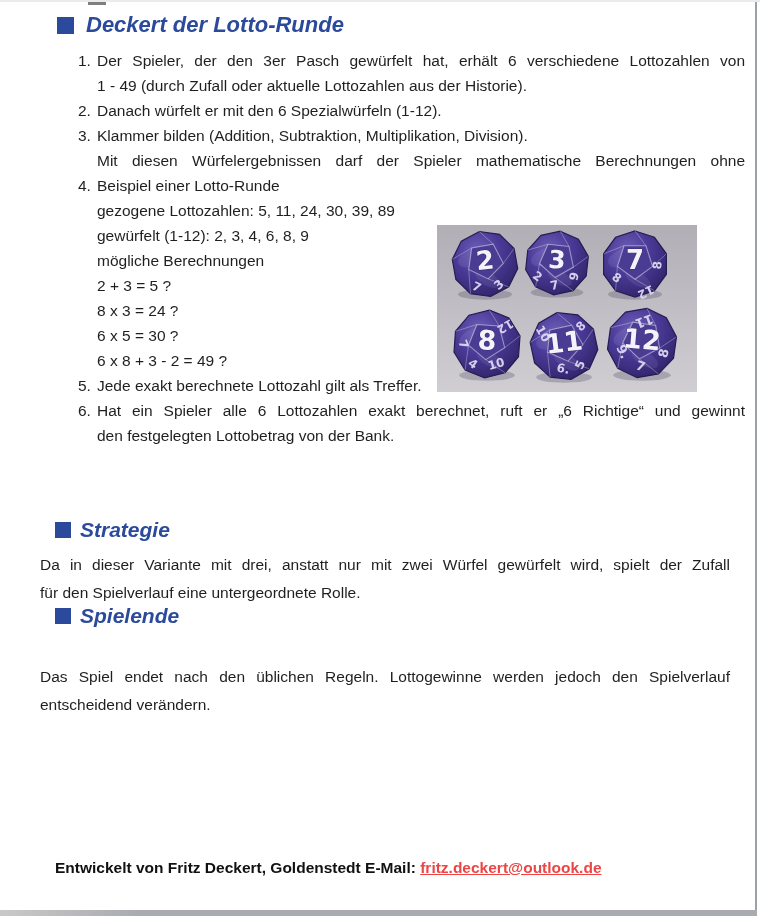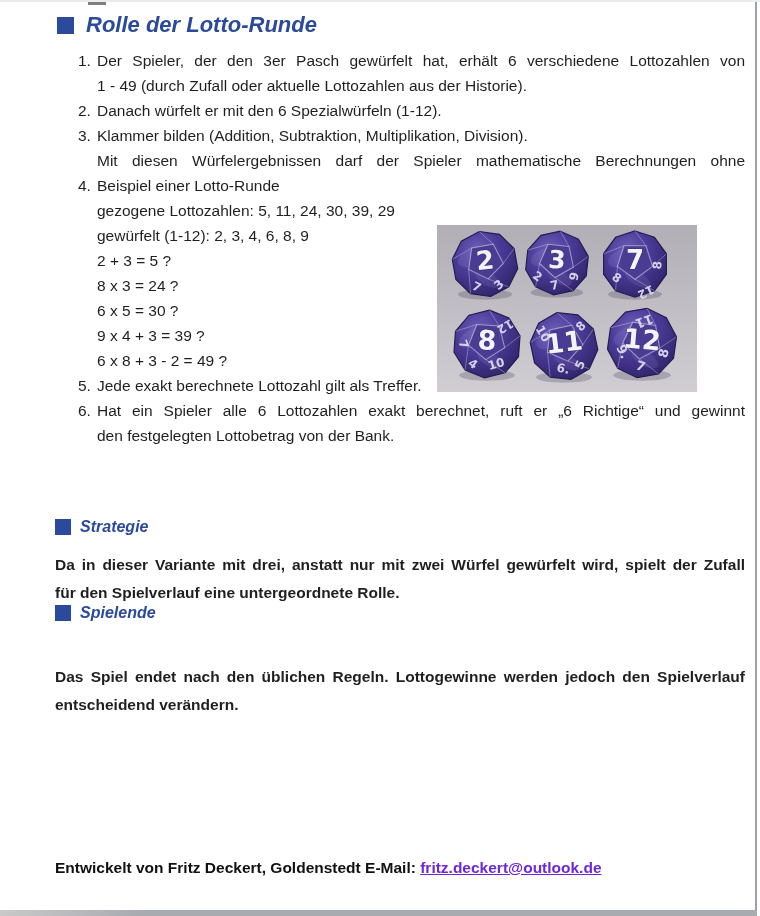--- a/index.html
+++ b/index.html
@@ -8,49 +8,49 @@
   .right-border{position:absolute;top:0;right:3px;width:2px;height:916px;background:#9ca1a7;}
   .bottom-bar{position:absolute;left:0;bottom:0;width:757px;height:8px;
               background:linear-gradient(90deg,#c9c9c9 0px,#a8abb0 140px,#a8abb0 100%);}
   .top-mark{position:absolute;left:88px;top:0;width:18px;height:3px;background:#7f7f7f;}
 
   .heading{position:absolute;display:flex;align-items:center;color:#2b4a9b;
            font-weight:bold;font-style:italic;white-space:nowrap;}
   .heading .sq{display:inline-block;background:#2b4a9b;flex:none;}
   .h-main{left:57px;top:10px;font-size:22px;}
   .h-main .sq{width:17px;height:17px;margin-right:12px;}
-  .h-sub{left:55px;font-size:16px;}
+  .h-sub{left:55px;font-size:21px;}
   .h-sub .sq{width:16px;height:16px;margin-right:9px;}
 
   .list{position:absolute;left:78px;top:46px;width:667px;font-size:15.5px;line-height:25px;}
   .li{display:flex;}
   .li .num{width:19px;flex:none;}
   .li .txt{flex:1;min-width:0;}
   .line{text-align:left;}
   .line.fill{text-align:justify;text-align-last:justify;}
   b{font-weight:normal;}
 
-  .body-p{position:absolute;left:55px;width:690px;font-size:15.5px;line-height:27.5px;font-weight:bold;}
+  .body-p{position:absolute;left:40px;width:690px;font-size:15.5px;line-height:27.5px;}
 
   .dice-photo{position:absolute;left:437px;top:223px;width:260px;height:167px;}
   .dice-photo svg{display:block;}
 
   .footer{position:absolute;left:55px;top:857px;font-size:15.5px;font-weight:bold;color:#111;}
-  .footer a{color:#6d28d9;text-decoration:underline;}
+  .footer a{color:#ef4444;text-decoration:underline;}
 </style>
 </head>
 <body>
 
 <div class="page">
 
   <div class="top-mark"></div>
 
   <div class="heading h-main">
     <span class="sq"></span>
-    <span>Rolle der Lotto-Runde</span>
+    <span>Deckert der Lotto-Runde</span>
   </div>
 
   <div class="list" id="rules-list">
       <div class="li">
         <span class="num">1.</span>
         <div class="txt">
           <div class="line fill"><span>Der Spieler, der den 3er Pasch gewürfelt hat, erhält 6 verschiedene Lottozahlen von</span></div>
           <div class="line"><span>1 - </span><b>49</b><span> (durch Zufall oder aktuelle Lottozahlen aus der Historie).</span></div>
         </div>
       </div>
@@ -64,26 +64,26 @@
         <span class="num">3.</span>
         <div class="txt">
           <div class="line"><span>Klammer bilden (Addition, Subtraktion, Multiplikation, Division).</span></div>
           <div class="line fill"><span>Mit diesen Würfelergebnissen darf der Spieler mathematische Berechnungen ohne</span></div>
         </div>
       </div>
       <div class="li">
         <span class="num">4.</span>
         <div class="txt">
           <div class="line"><span>Beispiel einer Lotto-Runde</span></div>
-          <div class="line"><span>gezogene Lottozahlen: 5, 11, 24, 30, 39, 29</span></div>
+          <div class="line"><span>gezogene Lottozahlen: 5, 11, 24, 30, 39, 89</span></div>
           <div class="line"><span>gewürfelt (1-12): 2, 3, 4, 6, 8, 9</span></div>
+          <div class="line"><span>mögliche Berechnungen</span></div>
           <div class="line"><span>2 + 3 = </span><b>5</b><span> ?</span></div>
           <div class="line"><span>8 x 3 = </span><b>24</b><span> ?</span></div>
           <div class="line"><span>6 x 5 = </span><b>30</b><span> ?</span></div>
-          <div class="line"><span>9 x 4 + 3 = 39 ?</span></div>
           <div class="line"><span>6 x 8 + 3 - 2 = </span><b>49</b><span> ?</span></div>
         </div>
       </div>
       <div class="li">
         <span class="num">5.</span>
         <div class="txt">
           <div class="line"><span>Jede exakt berechnete Lottozahl gilt als Treffer.</span></div>
         </div>
       </div>
       <div class="li">

